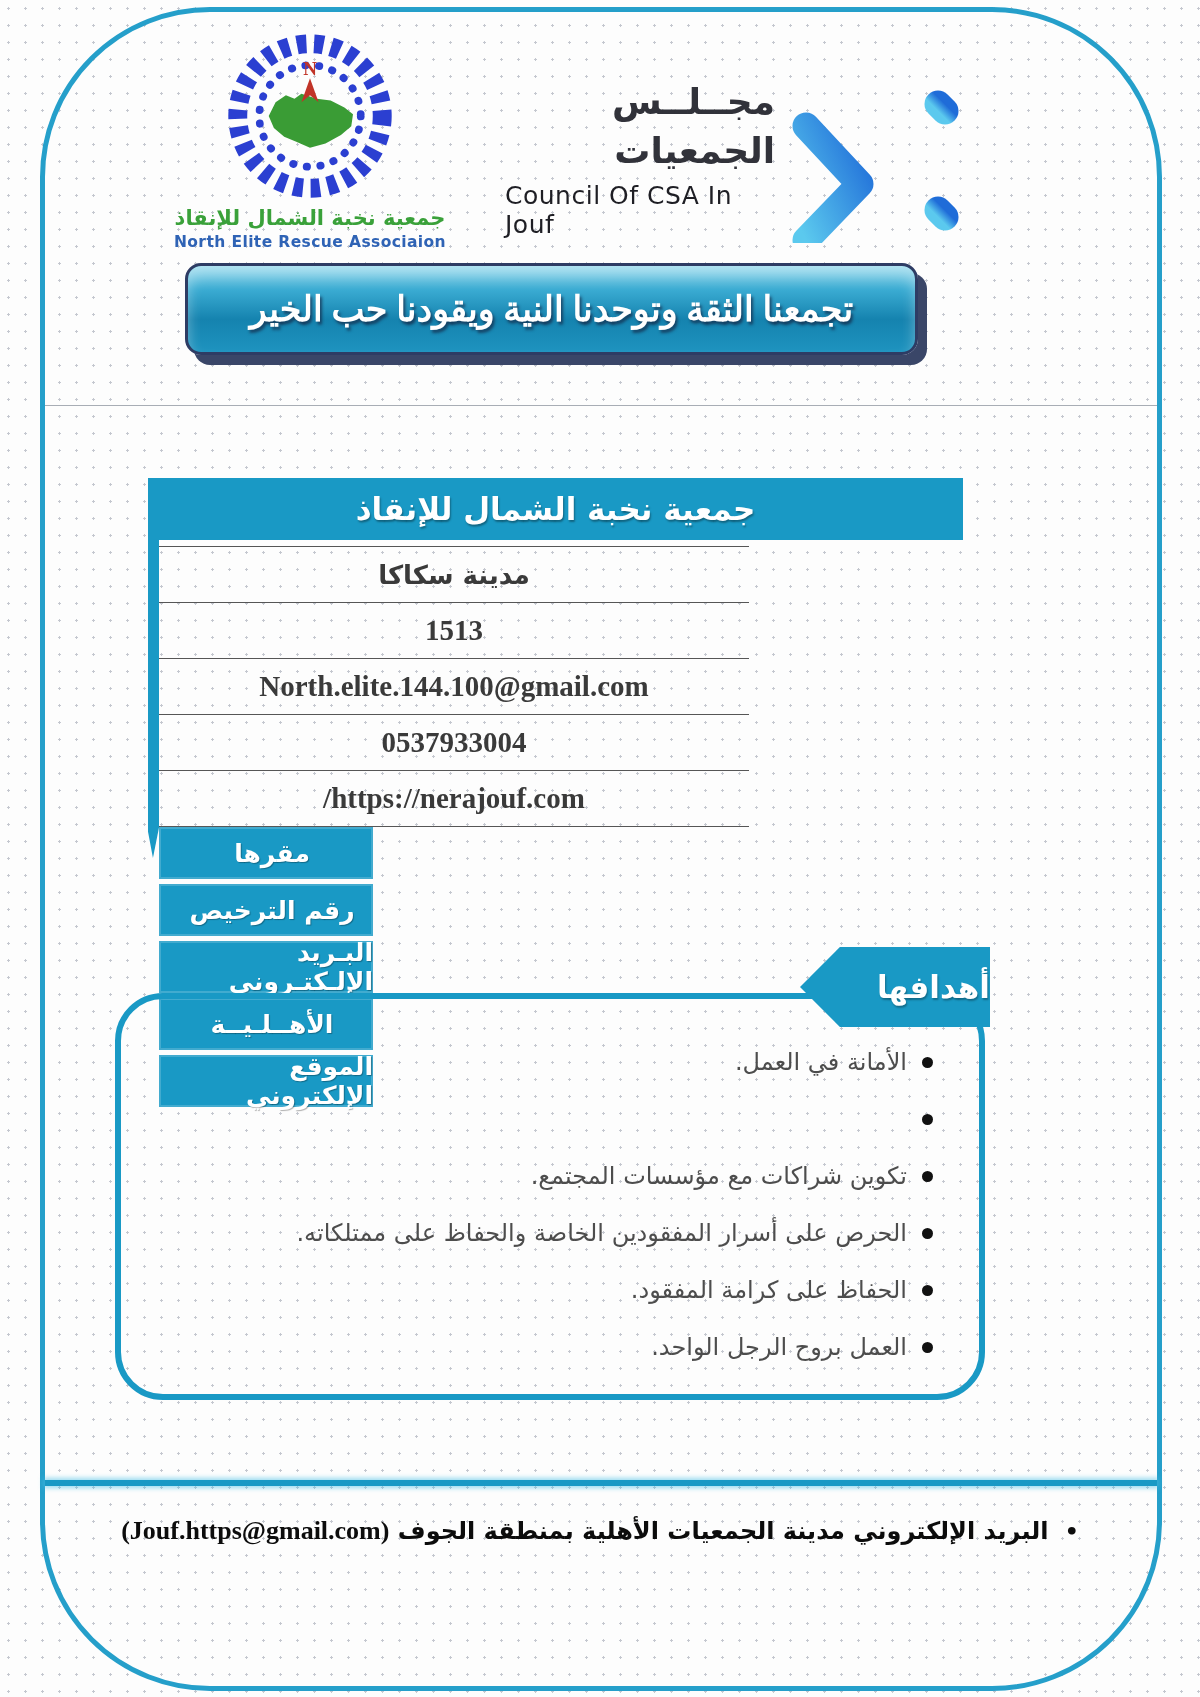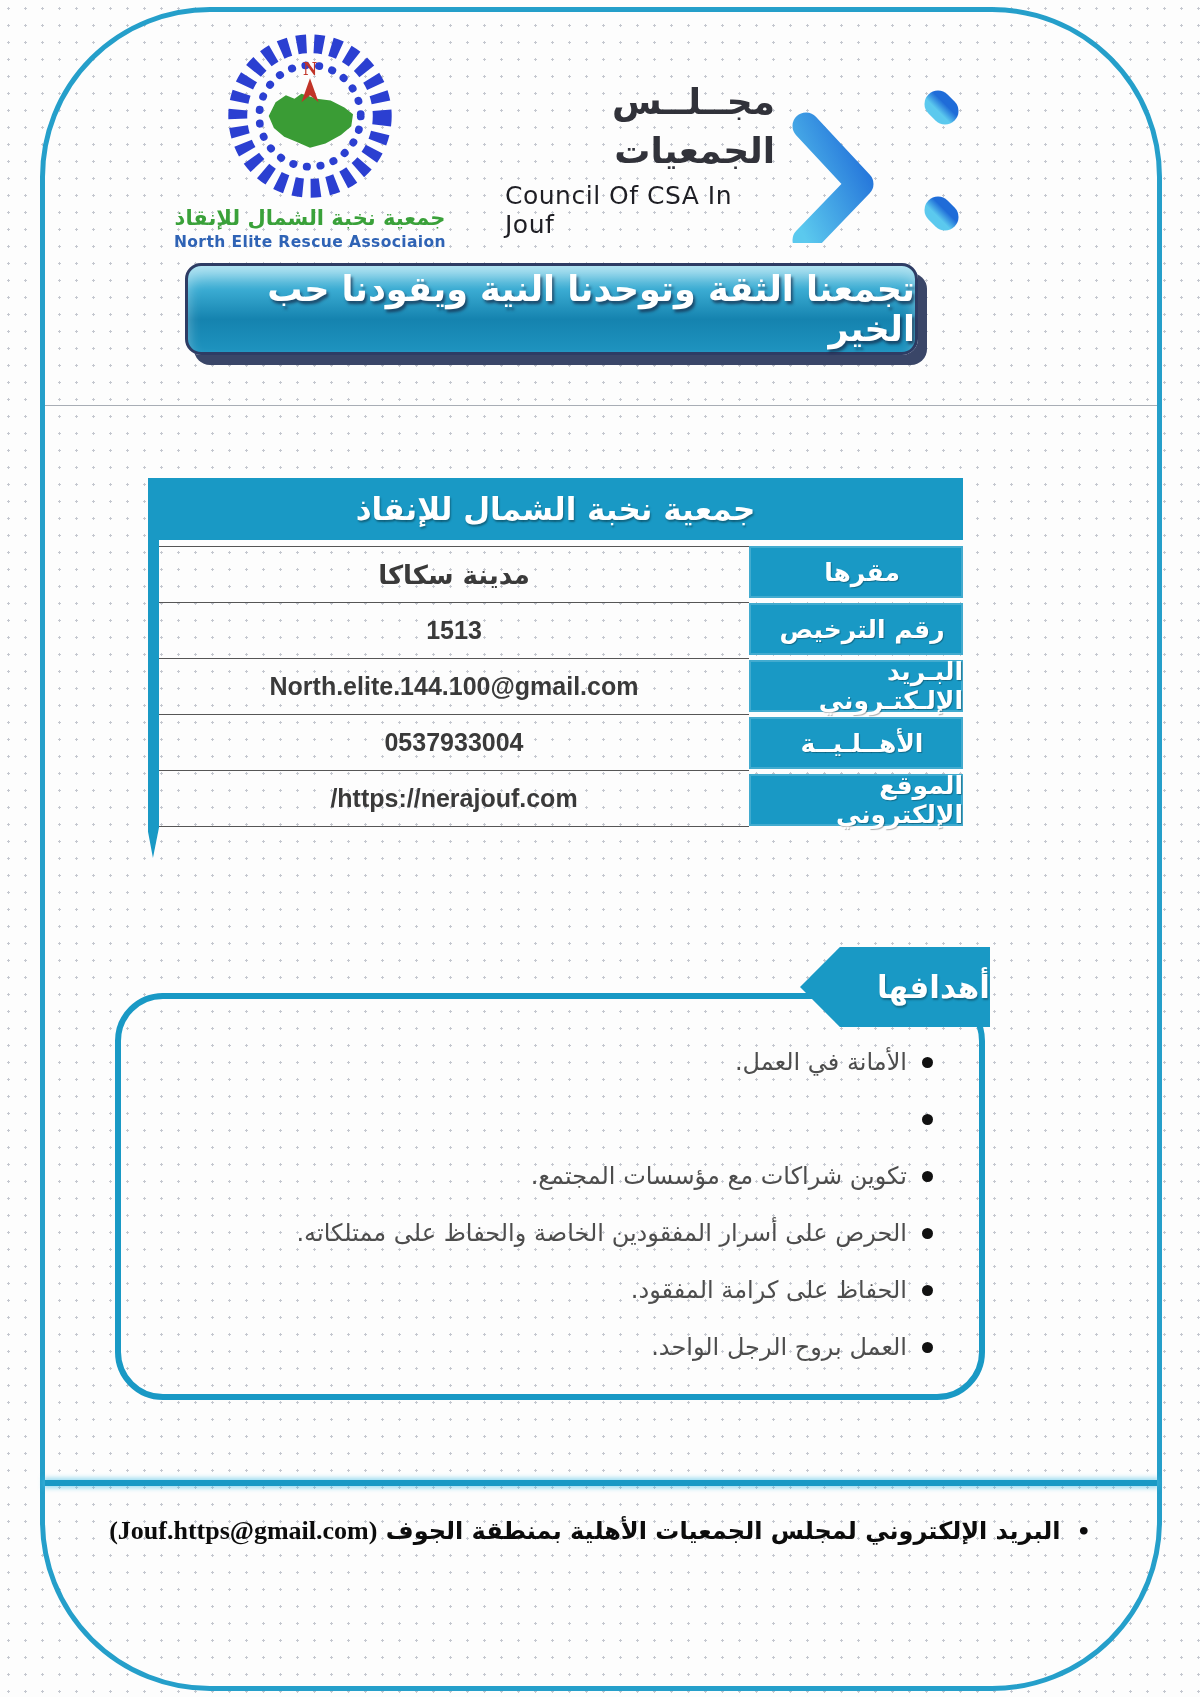--- a/index.html
+++ b/index.html
@@ -27,42 +27,42 @@
   .council-ar1 { font-size:36px; font-weight:bold; color:#31323a; direction:rtl; line-height:1.35; }
   .council-ar2 { font-size:35px; font-weight:bold; color:#31323a; direction:rtl; line-height:1.25; }
   .council-en  { font-size:25px; color:#1e1e24; margin-top:6px; letter-spacing:0.5px; text-align:left; }
   .council-logo { position:absolute; left:788px; top:48px; }
   
   .banner {
     position:absolute; left:185px; top:263px; width:733px; height:92px;
     border:3px solid #2e3c64; border-radius:16px;
     background:linear-gradient(180deg,#85d3ea 0%, #3aabd2 28%, #1583af 62%, #1e93bf 100%);
     box-shadow:9px 10px 0 #3a4668, inset 0 10px 14px rgba(255,255,255,0.38);
-    display:flex; align-items:center; justify-content:center;
+    display:flex; align-items:center; justify-content:center;font-family:Liberation Serif, serif;
   }
   .banner-text {
     color:#ffffff; font-size:35px; font-weight:bold; direction:rtl;
     text-shadow:2px 3px 3px rgba(20,30,60,0.65);
   }
   .header-divider { position:absolute; left:45px; top:405px; width:1112px; height:1px; background:#a8adb5; }
   
   .info-table { position:absolute; left:148px; top:478px; width:815px; }
   .table-title {
     height:62px; background:#1999c5; color:#fff; font-weight:bold; font-size:31px;
     display:flex; align-items:center; justify-content:center; direction:rtl;
     text-shadow:1px 2px 2px rgba(0,0,0,0.35);
   }
-  .table-body { display:flex; margin-top:6px; margin-left:11px; }
+  .table-body { display:flex; margin-top:6px; margin-left:11px;flex-direction:column; }
   .col-values { width:590px; border-top:1px solid #565656; }
   .value-cell {
     height:56px; border-bottom:1px solid #565656;
     display:flex; align-items:center; justify-content:center;
     font-size:26px; font-weight:bold; color:#3a3a3a;
   }
-  .value-latin { font-family:Liberation Sans, sans-serif; font-size:25px; }
+  .value-latin { font-family:Liberation Serif, serif; font-size:29px; }
   .col-labels { width:214px; }
   .label-cell {
     height:52px; margin-bottom:5px; background:#1999c5;
     display:flex; align-items:center; justify-content:center;
     color:#fff; font-weight:bold; font-size:25px; direction:rtl;
     box-shadow:inset 0 0 0 2px rgba(255,255,255,0.18);
     text-shadow:1px 1px 1px rgba(0,0,0,0.3);
     padding-left:12px;
   }
   .table-ribbon {
@@ -194,16 +194,16 @@
     <li class="goal-item"><span class="goal-bullet"></span></li>
     <li class="goal-item"><span class="goal-bullet"></span><span>تكوين شراكات مع مؤسسات المجتمع.</span></li>
     <li class="goal-item"><span class="goal-bullet"></span><span>الحرص على أسرار المفقودين الخاصة والحفاظ على ممتلكاته.</span></li>
     <li class="goal-item"><span class="goal-bullet"></span><span>الحفاظ على كرامة المفقود.</span></li>
     <li class="goal-item"><span class="goal-bullet"></span><span>العمل بروح الرجل الواحد.</span></li>
   </ul>
 
   <div class="footer-divider"></div>
   <div class="footer-note">
     <span class="footer-bullet">•</span>
-    <span>البريد الإلكتروني لمجلس الجمعيات الأهلية بمنطقة الجوف</span>
+    <span>البريد الإلكتروني مدينة الجمعيات الأهلية بمنطقة الجوف</span>
     <span class="footer-email" dir="ltr">(Jouf.https@gmail.com)</span>
   </div>
 </div>
 
 </body></html>

